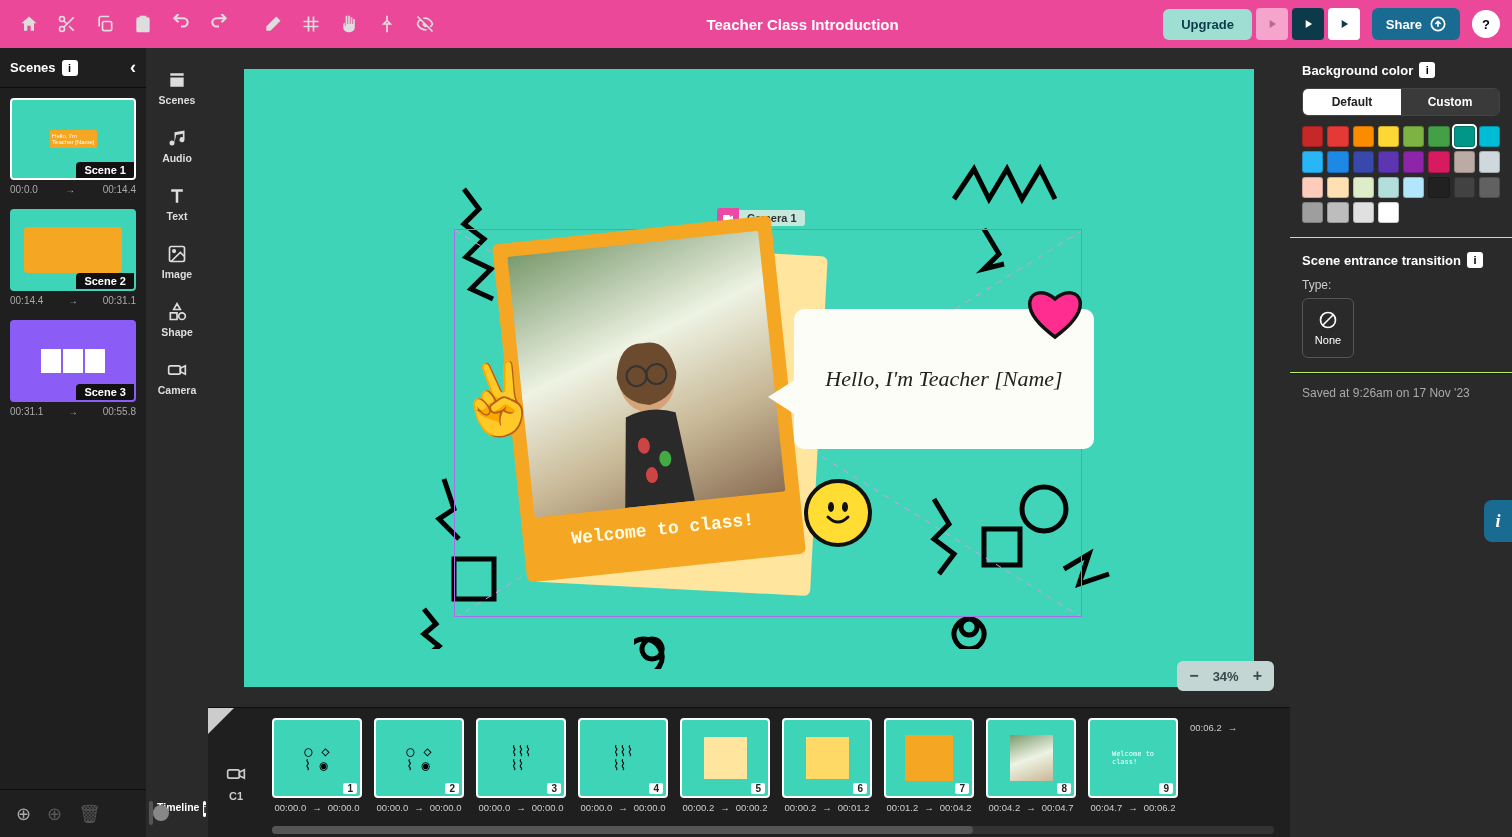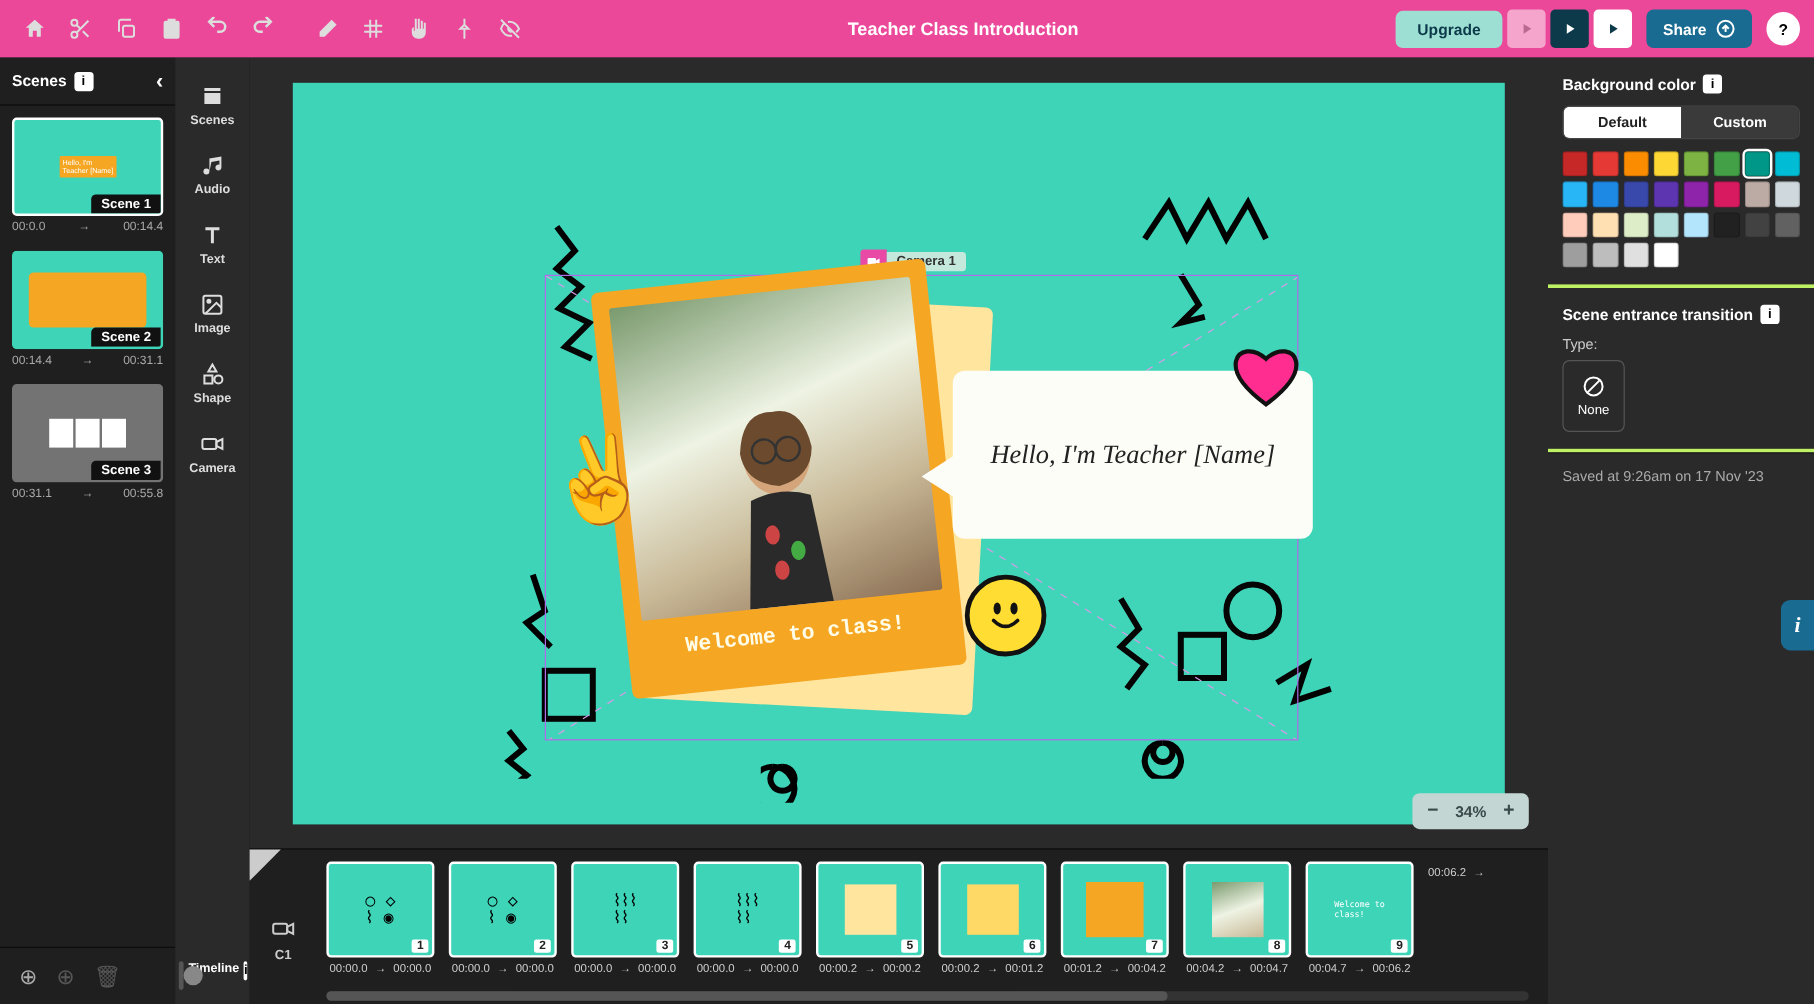--- a/index.html
+++ b/index.html
@@ -66,21 +66,21 @@
 .tl-frame { display: flex; flex-direction: column; align-items: center; flex-shrink: 0;}
 .tl-frame .fimg { width: 90px; height: 80px; background: #3dd4b8; border: 2px solid #fff; border-radius: 4px; position: relative; display:flex; align-items:center; justify-content:center;}
 .tl-frame .fnum { position: absolute; bottom: 2px; right: 3px; background: #fff; color: #222; font-size: 10px; font-weight: 700; padding: 0 4px; border-radius: 2px;}
 .tl-frame .ftime { font-size: 9.5px; color: #ccc; margin-top: 4px; display:flex; gap: 6px;}
 .scroll-hint { position: absolute; bottom: 3px; left: 0; right: 0; height: 8px; background: #333; border-radius: 4px; margin: 0 8px;}
 .scroll-hint::after{ content:""; position:absolute; left:0; width: 70%; height:100%; background:#555; border-radius:4px;}
 
 .right-panel { width: 222px; background: #2a2a2a; display: flex; flex-direction: column; }
 .rp-header { height: 40px; display: flex; align-items: center; padding: 0 12px; font-weight: 700; border-bottom: 1px solid #1a1a1a;}
 .rp-header .chev { margin-left: auto; cursor: pointer; }
-.rp-section { padding: 14px 12px; border-bottom: 3px solid #bef264; }
+.rp-section { padding: 14px 12px; border-bottom: 1px solid #bef264; }
 .rp-section .sec-title { font-weight: 700; font-size: 13px; margin-bottom: 10px; display: flex; align-items: center; gap: 6px;}
 .bg-toggle { display: flex; border-radius: 6px; overflow: hidden; margin-bottom: 10px; border: 1px solid #444;}
 .bg-toggle > div { flex: 1; text-align: center; padding: 6px 0; font-size: 12px; font-weight: 600; cursor: pointer; background:#3a3a3a;}
 .bg-toggle > div.active { background: #fff; color: #222; }
 .swatches { display: grid; grid-template-columns: repeat(8, 1fr); gap: 4px; }
 .swatch { width: 100%; aspect-ratio: 1; border-radius: 3px; cursor: pointer; border: 1px solid rgba(0,0,0,0.2);}
 .swatch.sel { outline: 2px solid #fff; }
 .trans-type { width: 52px; height: 60px; border: 1px solid #555; border-radius: 6px; display: flex; flex-direction: column; align-items: center; justify-content: center; gap: 4px; font-size: 11px; cursor: pointer;}
 .rp-footer { margin-top: auto; border-top: 1px solid #1a1a1a; padding: 12px; font-size: 12px; color: #ccc; }
 .rp-footer div { margin-bottom: 4px; }
@@ -211,21 +211,21 @@
             <div style="background:#f5a623;width:80%;height:60%;border-radius:4px"></div>
             <div class="label">Scene 2</div>
           </div>
         <div class="time">
             <span>00:14.4</span>
             <span>→</span>
             <span>00:31.1</span>
           </div>
       </div>
       <div class="scene-thumb">
-        <div class="img" style="background:#737373">
+        <div class="img" style="background:#8b5cf6">
             <div style="display:flex;gap:2px">
               <div style="width:20px;height:24px;background:#fff"></div>
               <div style="width:20px;height:24px;background:#fff"></div>
               <div style="width:20px;height:24px;background:#fff"></div>
             </div>
             <div class="label">Scene 3</div>
           </div>
         <div class="time">
             <span>00:31.1</span>
             <span>→</span>

